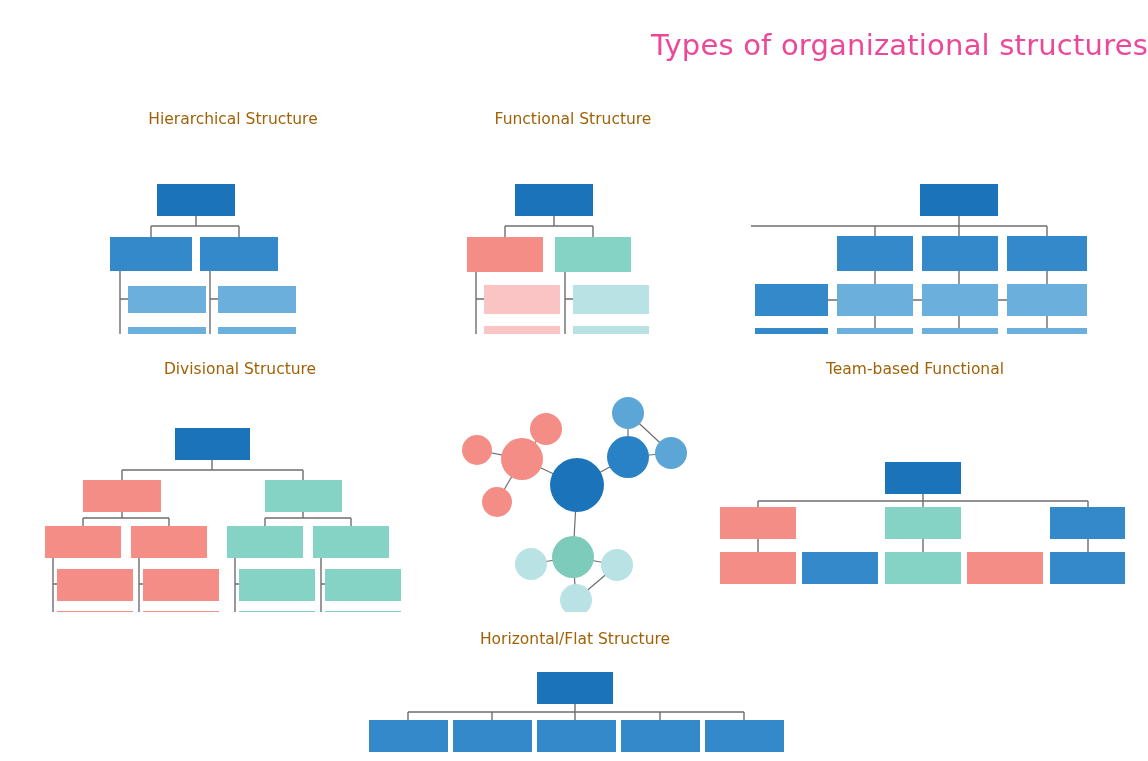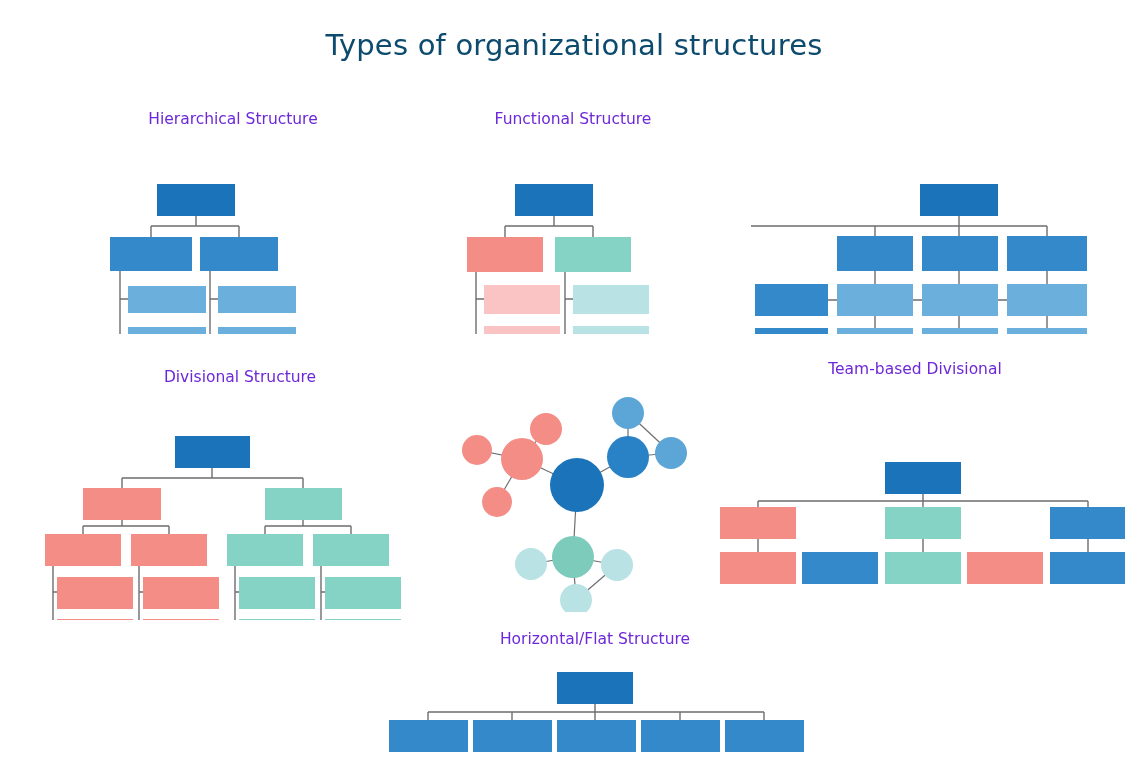--- a/index.html
+++ b/index.html
@@ -3,27 +3,27 @@
 <meta charset="utf-8">
 <title>Types of organizational structures</title>
 <style>
   html,body{margin:0;padding:0;background:#ffffff;}
   body{
     width:1148px;height:761px;position:relative;overflow:hidden;
     font-family:"DejaVu Sans","Liberation Sans",sans-serif;
     color:#231f20;
   }
   #page-title{
-    position:absolute;left:0;top:28px;width:1148px;text-align:center;
-    font-size:29px;font-weight:400;letter-spacing:.2px;color:#0c4a6e;
+    position:absolute;left:0;top:28px;width:1148px;text-align:right;
+    font-size:29px;font-weight:400;letter-spacing:.2px;color:#ec4899;
   }
   .panel{position:absolute;}
   .panel-title{
     position:absolute;top:0;left:0;width:100%;text-align:center;
-    font-size:15.5px;font-weight:400;color:#6d28d9;white-space:nowrap;
+    font-size:15.5px;font-weight:400;color:#a16207;white-space:nowrap;
   }
   .panel svg{position:absolute;left:0;}
   .box{stroke:none;}
   .link{stroke:#6d6e71;stroke-width:1.4;fill:none;stroke-linecap:butt;}
   .node-link{stroke:#6d6e71;stroke-width:1.2;fill:none;}
   .node{stroke:none;}
 </style>
 </head>
 <body style="background: rgb(255, 255, 255);">
 
@@ -75,21 +75,21 @@
         <rect x="5" y="140" width="73" height="32" fill="#3489ca" class="box"></rect>
         <rect x="5" y="184" width="73" height="32" fill="#3489ca" class="box"></rect>
         <rect x="87" y="140" width="76" height="32" fill="#6bb0dd" class="box"></rect>
         <rect x="172" y="140" width="76" height="32" fill="#6bb0dd" class="box"></rect>
         <rect x="257" y="140" width="80" height="32" fill="#6bb0dd" class="box"></rect>
         <rect x="87" y="184" width="76" height="32" fill="#6bb0dd" class="box"></rect>
         <rect x="172" y="184" width="76" height="32" fill="#6bb0dd" class="box"></rect>
         <rect x="257" y="184" width="80" height="32" fill="#6bb0dd" class="box"></rect>
       </svg>
     </div>
-    <div class="panel" style="left: 30px; top: 360px; width: 420px; height: 255px; margin-top: 8px;">
+    <div class="panel" style="left: 30px; top: 360px; width: 420px; height: 255px;">
       <div class="panel-title">Divisional Structure</div>
       <svg width="420" height="220" viewBox="0 0 420 220" style="top: 32px;">
         <path d="M182,68 L182,78 M92,78 L273,78 M92,78 L92,88 M273,78 L273,88" class="link"></path>
         <path d="M92,120 L92,126 M53,126 L139,126 M53,126 L53,134 M139,126 L139,134" class="link"></path>
         <path d="M273,120 L273,126 M235,126 L321,126 M235,126 L235,134 M321,126 L321,134" class="link"></path>
         <path d="M23,166 L23,233 M23,192 L27,192 M23,233 L27,233" class="link"></path>
         <path d="M109,166 L109,233 M109,192 L113,192 M109,233 L113,233" class="link"></path>
         <path d="M205,166 L205,233 M205,192 L209,192 M205,233 L209,233" class="link"></path>
         <path d="M291,166 L291,233 M291,192 L295,192 M291,233 L295,233" class="link"></path>
         <rect x="145" y="36" width="75" height="32" fill="#1b74ba" class="box"></rect>
@@ -132,36 +132,36 @@
         <circle cx="188" cy="65" r="21" fill="#2a82c6" class="node"></circle>
         <circle cx="188" cy="21" r="16" fill="#5ba6d6" class="node"></circle>
         <circle cx="231" cy="61" r="16" fill="#5ba6d6" class="node"></circle>
         <circle cx="133" cy="165" r="21" fill="#7ccbbb" class="node"></circle>
         <circle cx="91" cy="172" r="16" fill="#b8e2e3" class="node"></circle>
         <circle cx="177" cy="173" r="16" fill="#b8e2e3" class="node"></circle>
         <circle cx="136" cy="208" r="16" fill="#b8e2e3" class="node"></circle>
       </svg>
     </div>
     <div class="panel" style="left: 705px; top: 360px; width: 420px; height: 225px;">
-      <div class="panel-title">Team-based Divisional</div>
+      <div class="panel-title">Team-based Functional</div>
       <svg width="420" height="190" viewBox="0 0 420 190" style="top: 34px;">
         <path d="M218,100 L218,107 M53,107 L383,107 M53,107 L53,113 M218,107 L218,113 M383,107 L383,113" class="link"></path>
         <path d="M53,145 L53,158 M218,145 L218,158 M383,145 L383,158" class="link"></path>
         <rect x="180" y="68" width="76" height="32" fill="#1b74ba" class="box"></rect>
         <rect x="15" y="113" width="76" height="32" fill="#f38d85" class="box"></rect>
         <rect x="180" y="113" width="76" height="32" fill="#84d3c5" class="box"></rect>
         <rect x="345" y="113" width="76" height="32" fill="#3489ca" class="box"></rect>
         <rect x="15" y="158" width="76" height="32" fill="#f38d85" class="box"></rect>
         <rect x="97" y="158" width="76" height="32" fill="#3489ca" class="box"></rect>
         <rect x="180" y="158" width="76" height="32" fill="#84d3c5" class="box"></rect>
         <rect x="262" y="158" width="76" height="32" fill="#f38d85" class="box"></rect>
         <rect x="345" y="158" width="76" height="32" fill="#3489ca" class="box"></rect>
       </svg>
     </div>
-    <div class="panel" style="left: 360px; top: 630px; width: 470px; height: 131px;">
+    <div class="panel" style="left: 340px; top: 630px; width: 470px; height: 131px;">
       <div class="panel-title">Horizontal/Flat Structure</div>
       <svg width="470" height="99" viewBox="0 0 470 99" style="top: 32px;">
         <path d="M235,42 L235,50 M68,50 L404,50" class="link"></path>
         <path d="M68,50 L68,58 M152,50 L152,58 M235,50 L235,58 M320,50 L320,58 M404,50 L404,58" class="link"></path>
         <rect x="197" y="10" width="76" height="32" fill="#1b74ba" class="box"></rect>
         <rect x="29" y="58" width="79" height="32" fill="#3489ca" class="box"></rect>
         <rect x="113" y="58" width="79" height="32" fill="#3489ca" class="box"></rect>
         <rect x="197" y="58" width="79" height="32" fill="#3489ca" class="box"></rect>
         <rect x="281" y="58" width="79" height="32" fill="#3489ca" class="box"></rect>
         <rect x="365" y="58" width="79" height="32" fill="#3489ca" class="box"></rect>

